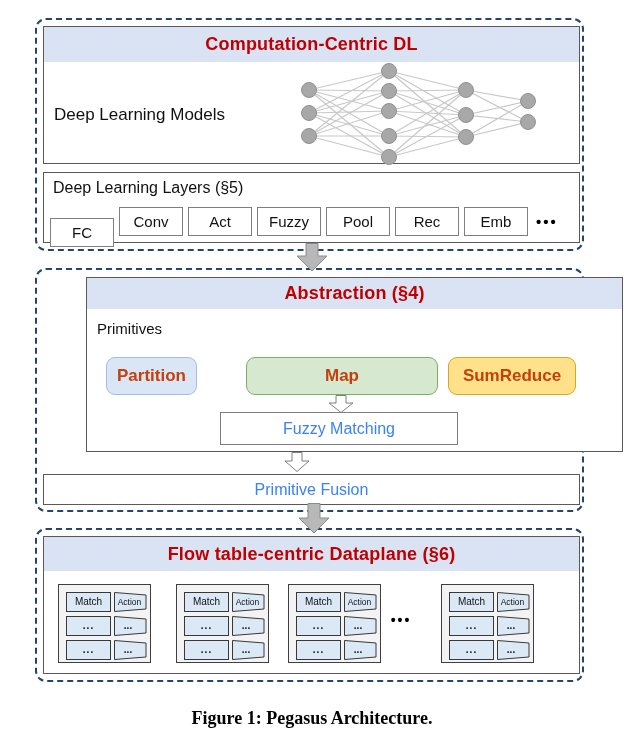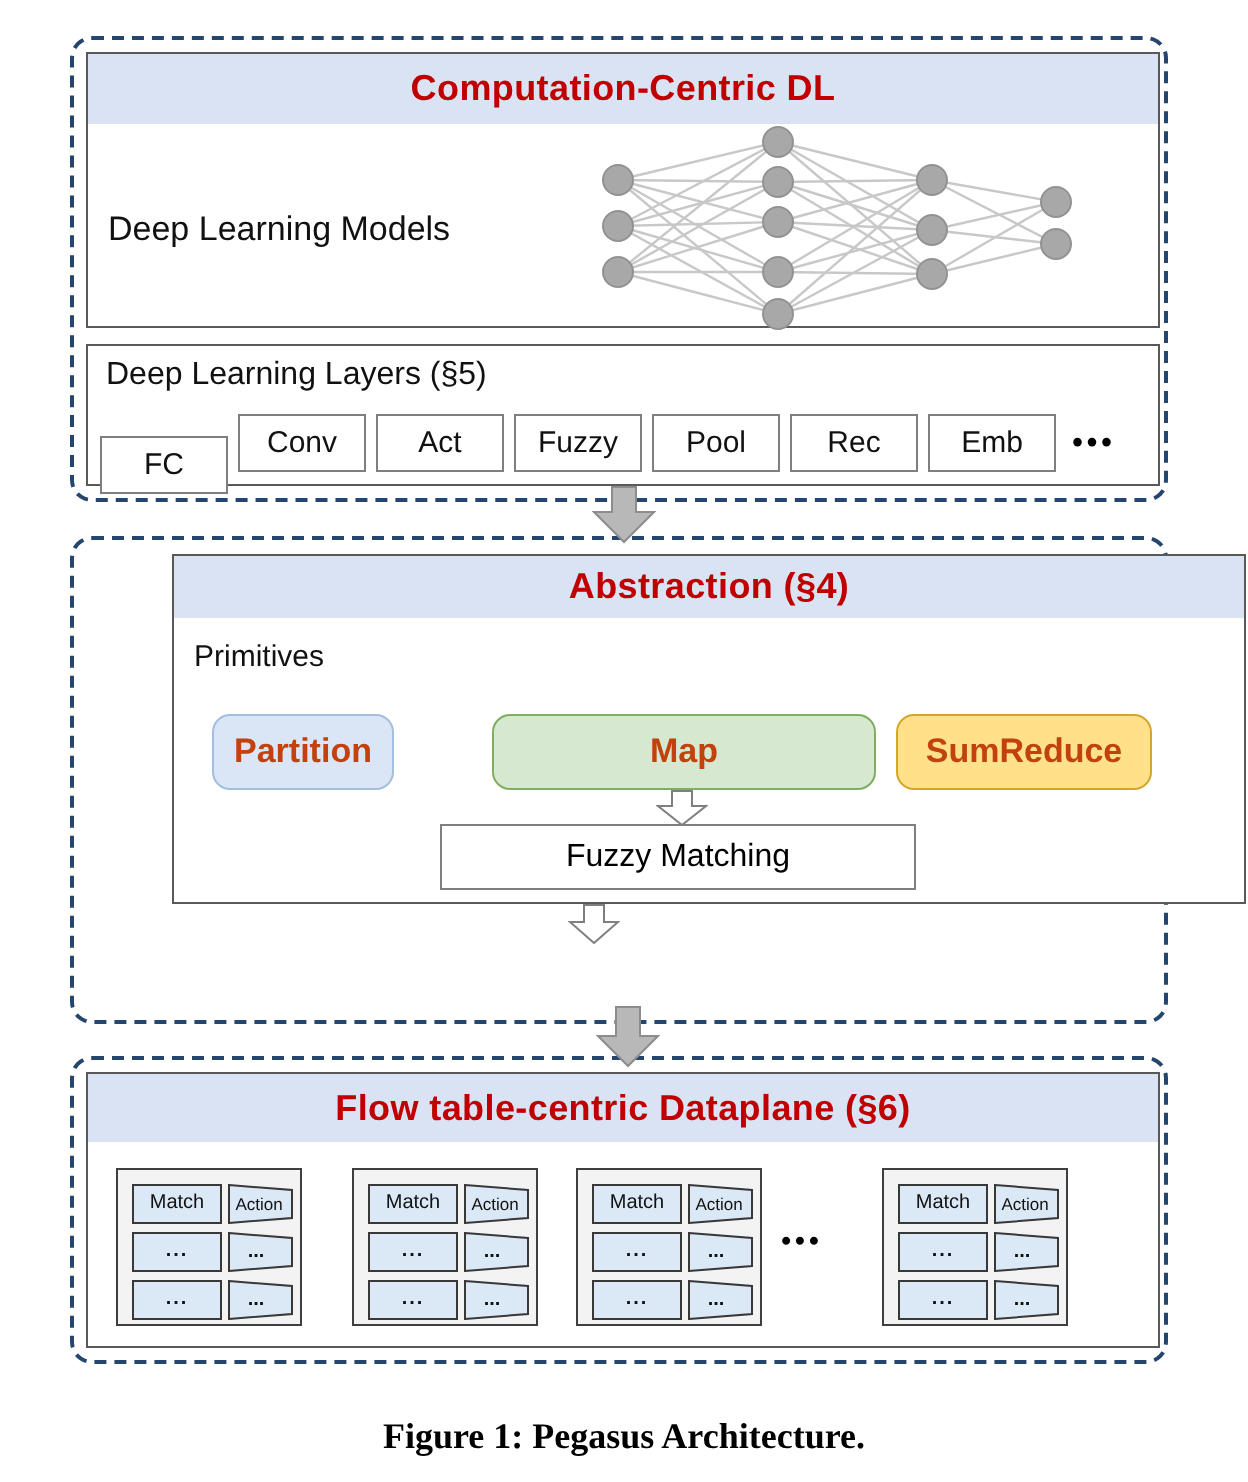--- a/index.html
+++ b/index.html
@@ -10,21 +10,21 @@
   .band{position:absolute;left:0;top:0;right:0;background:#dae3f3;display:flex;align-items:center;justify-content:center;}
   .band-title{font-weight:bold;font-size:18px;color:#c00000;letter-spacing:.2px;}
   .side-label{position:absolute;font-size:17px;color:#111;}
   .small-label{position:absolute;font-size:16px;color:#111;}
   .layer-box{position:absolute;width:64px;height:29px;border:1px solid #7f7f7f;background:#fff;
              box-sizing:border-box;display:flex;align-items:center;justify-content:center;font-size:15px;}
   .dots{position:absolute;font-weight:bold;font-size:15px;color:#000;letter-spacing:2px;text-align:center;}
   .prim{position:absolute;height:38px;border-radius:9px;box-sizing:border-box;display:flex;align-items:center;
         justify-content:center;font-weight:bold;font-size:17px;color:#c2410c;}
   .wbox{position:absolute;background:#fff;box-sizing:border-box;display:flex;align-items:center;
-        justify-content:center;font-size:16px;color:#000000;}
+        justify-content:center;font-size:16px;color:#3b82f6;}
   .arrow{position:absolute;}
   .flow-group{position:absolute;width:93px;height:79px;background:#f3f3f3;border:1px solid #3f3f3f;box-sizing:border-box;}
   .flow-cell{position:absolute;left:7px;width:45px;height:20px;background:#dbe9f7;border:1px solid #383838;
              box-sizing:border-box;text-align:center;font-size:10px;line-height:17px;color:#111;}
   .flow-act{position:absolute;left:55px;width:33px;height:20px;}
   .flow-act text{font-family:"Liberation Sans",sans-serif;font-size:8.5px;fill:#111;}
   .flow-act text.d{font-size:10px;font-weight:bold;}
   .flow-cell.d{font-weight:bold;letter-spacing:1px;}
   .caption{position:absolute;left:0;right:0;text-align:center;font-family:"Liberation Serif",serif;
            font-weight:bold;font-size:18px;color:#000;}
@@ -129,20 +129,21 @@
         <path d="M8,0.5 L18,0.5 L18,8 L25,8 L13,17.5 L1,8 L8,8 Z" fill="#ffffff" stroke="#7f7f7f" stroke-width="1"></path>
       </svg>
 
       <div class="wbox" style="left:133px;top:134px;width:238px;height:33px;border:1px solid #7f7f7f;">Fuzzy Matching</div>
     </div>
 
     <svg class="arrow" style="left:247px;top:182px;" width="26" height="20" viewBox="0 0 26 20">
       <path d="M8,0.5 L18,0.5 L18,9 L25,9 L13,19.5 L1,9 L8,9 Z" fill="#ffffff" stroke="#7f7f7f" stroke-width="1"></path>
     </svg>
 
+    <div class="wbox" style="left:6px;top:204px;width:537px;height:31px;border:1px solid #595959;">Primitive Fusion</div>
   </div>
 
   <svg class="arrow" style="left:298px;top:503px;z-index:5;" width="32" height="31" viewBox="0 0 32 31">
     <path d="M10,0.5 L22,0.5 L22,15 L31,15 L16,30 L1,15 L10,15 Z" fill="#b8b8b8" stroke="#8c8c8c" stroke-width="1"></path>
   </svg>
 
   <div class="dashed" style="left:35px;top:528px;width:549px;height:154px;">
     <div class="solid" style="left:6px;top:6px;width:537px;height:138px;">
       <div class="band" style="height:34px;justify-content:center;">
         <span class="band-title">Flow table-centric Dataplane (§6)</span>

